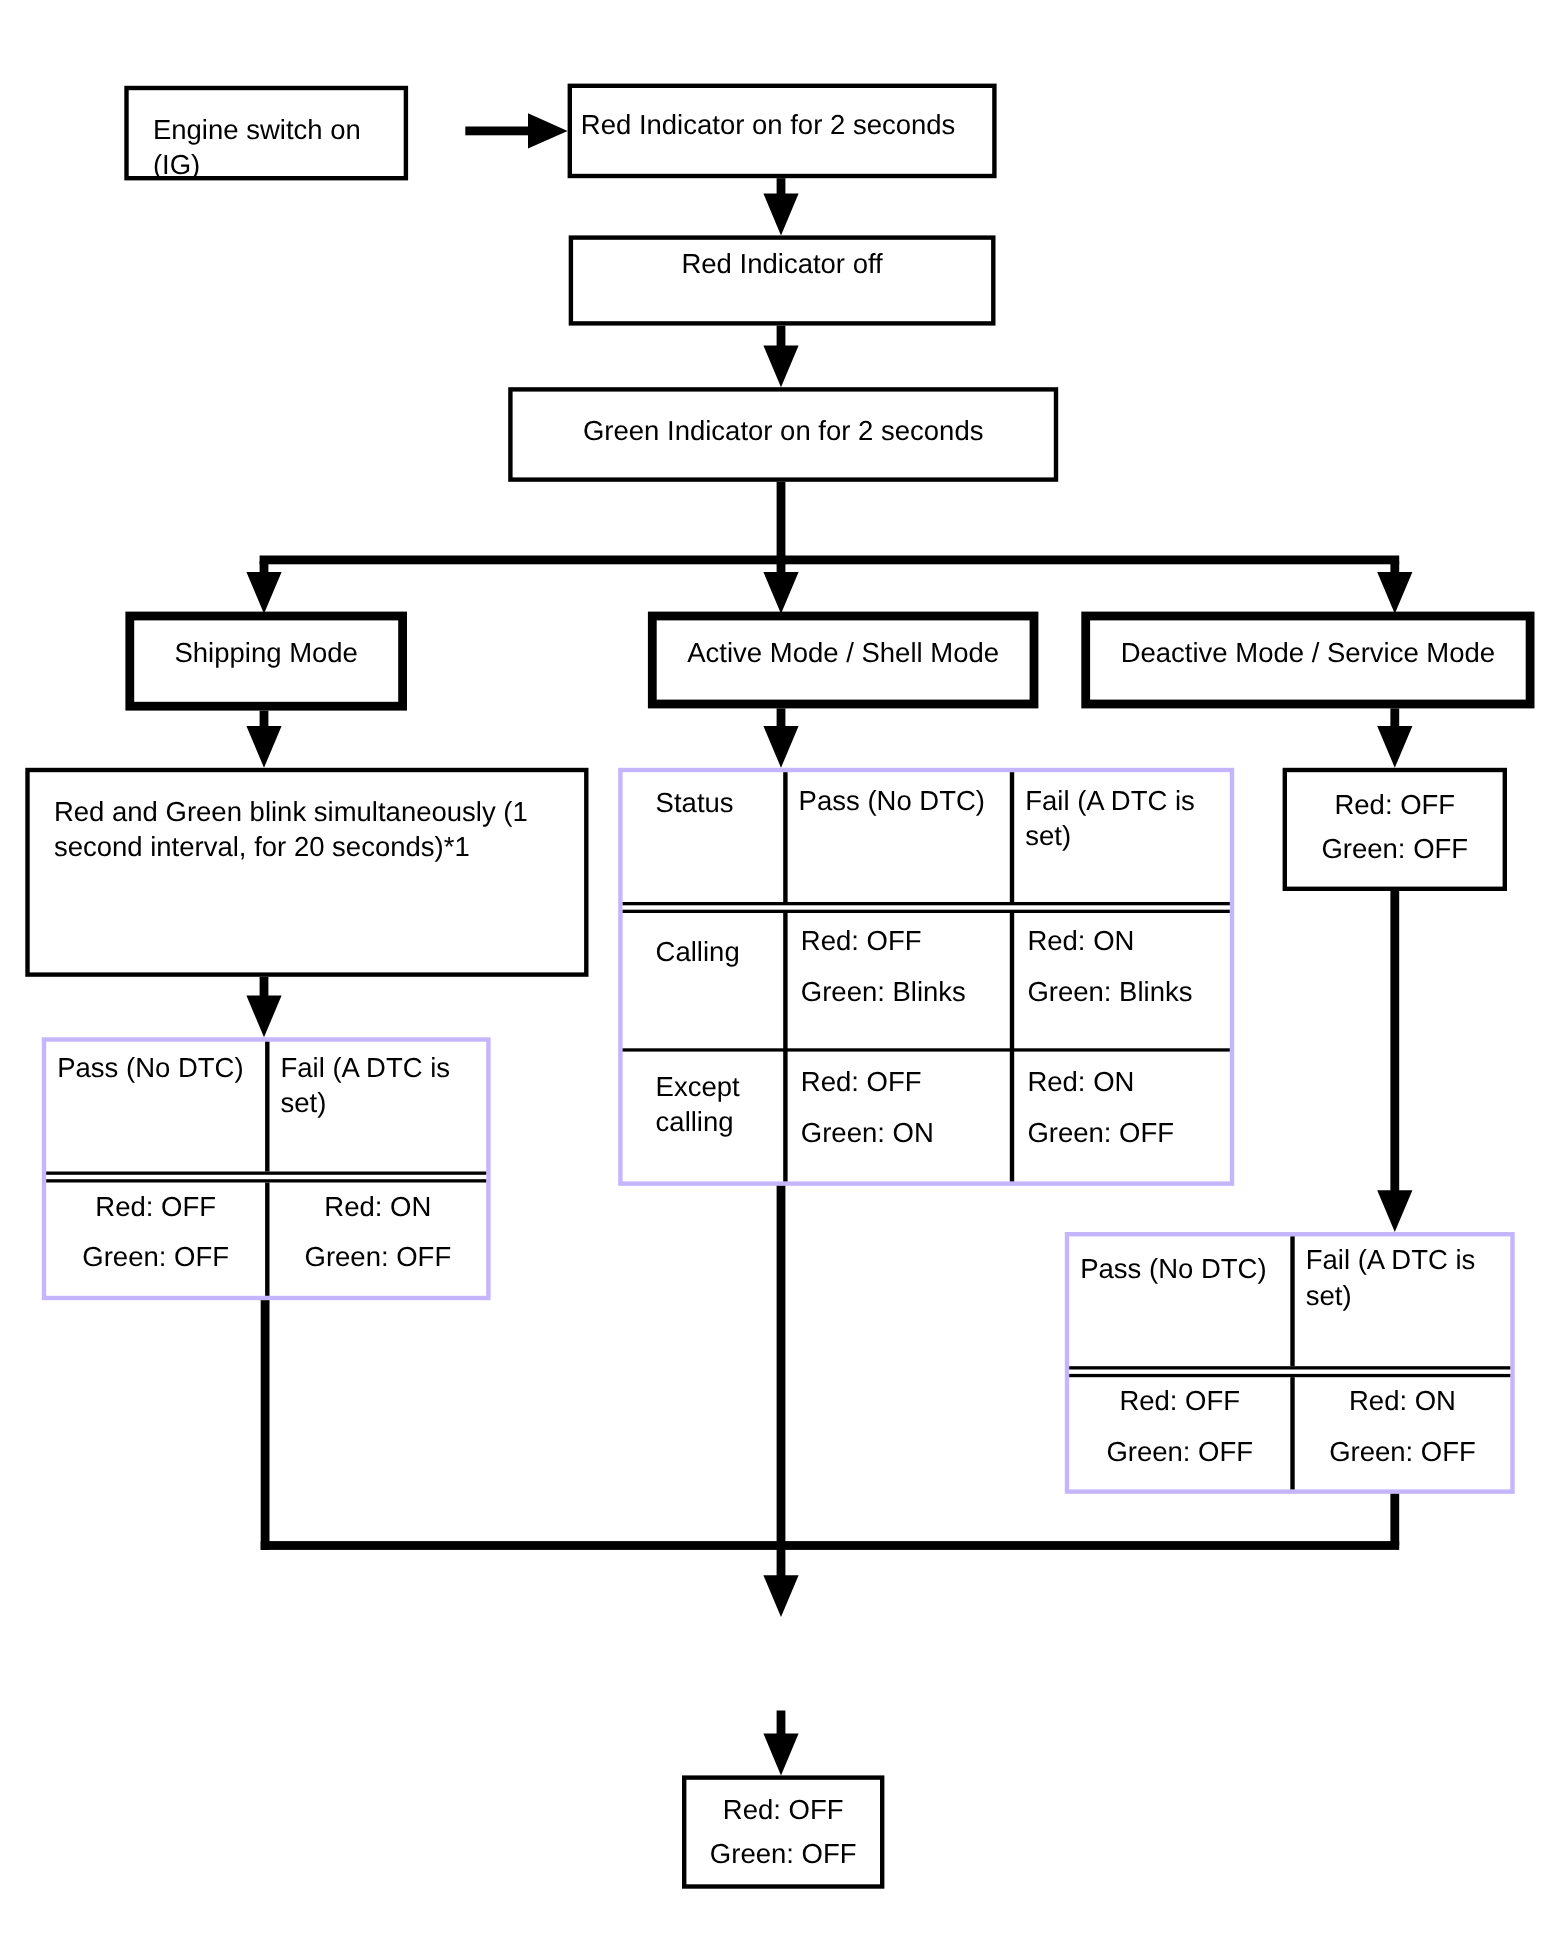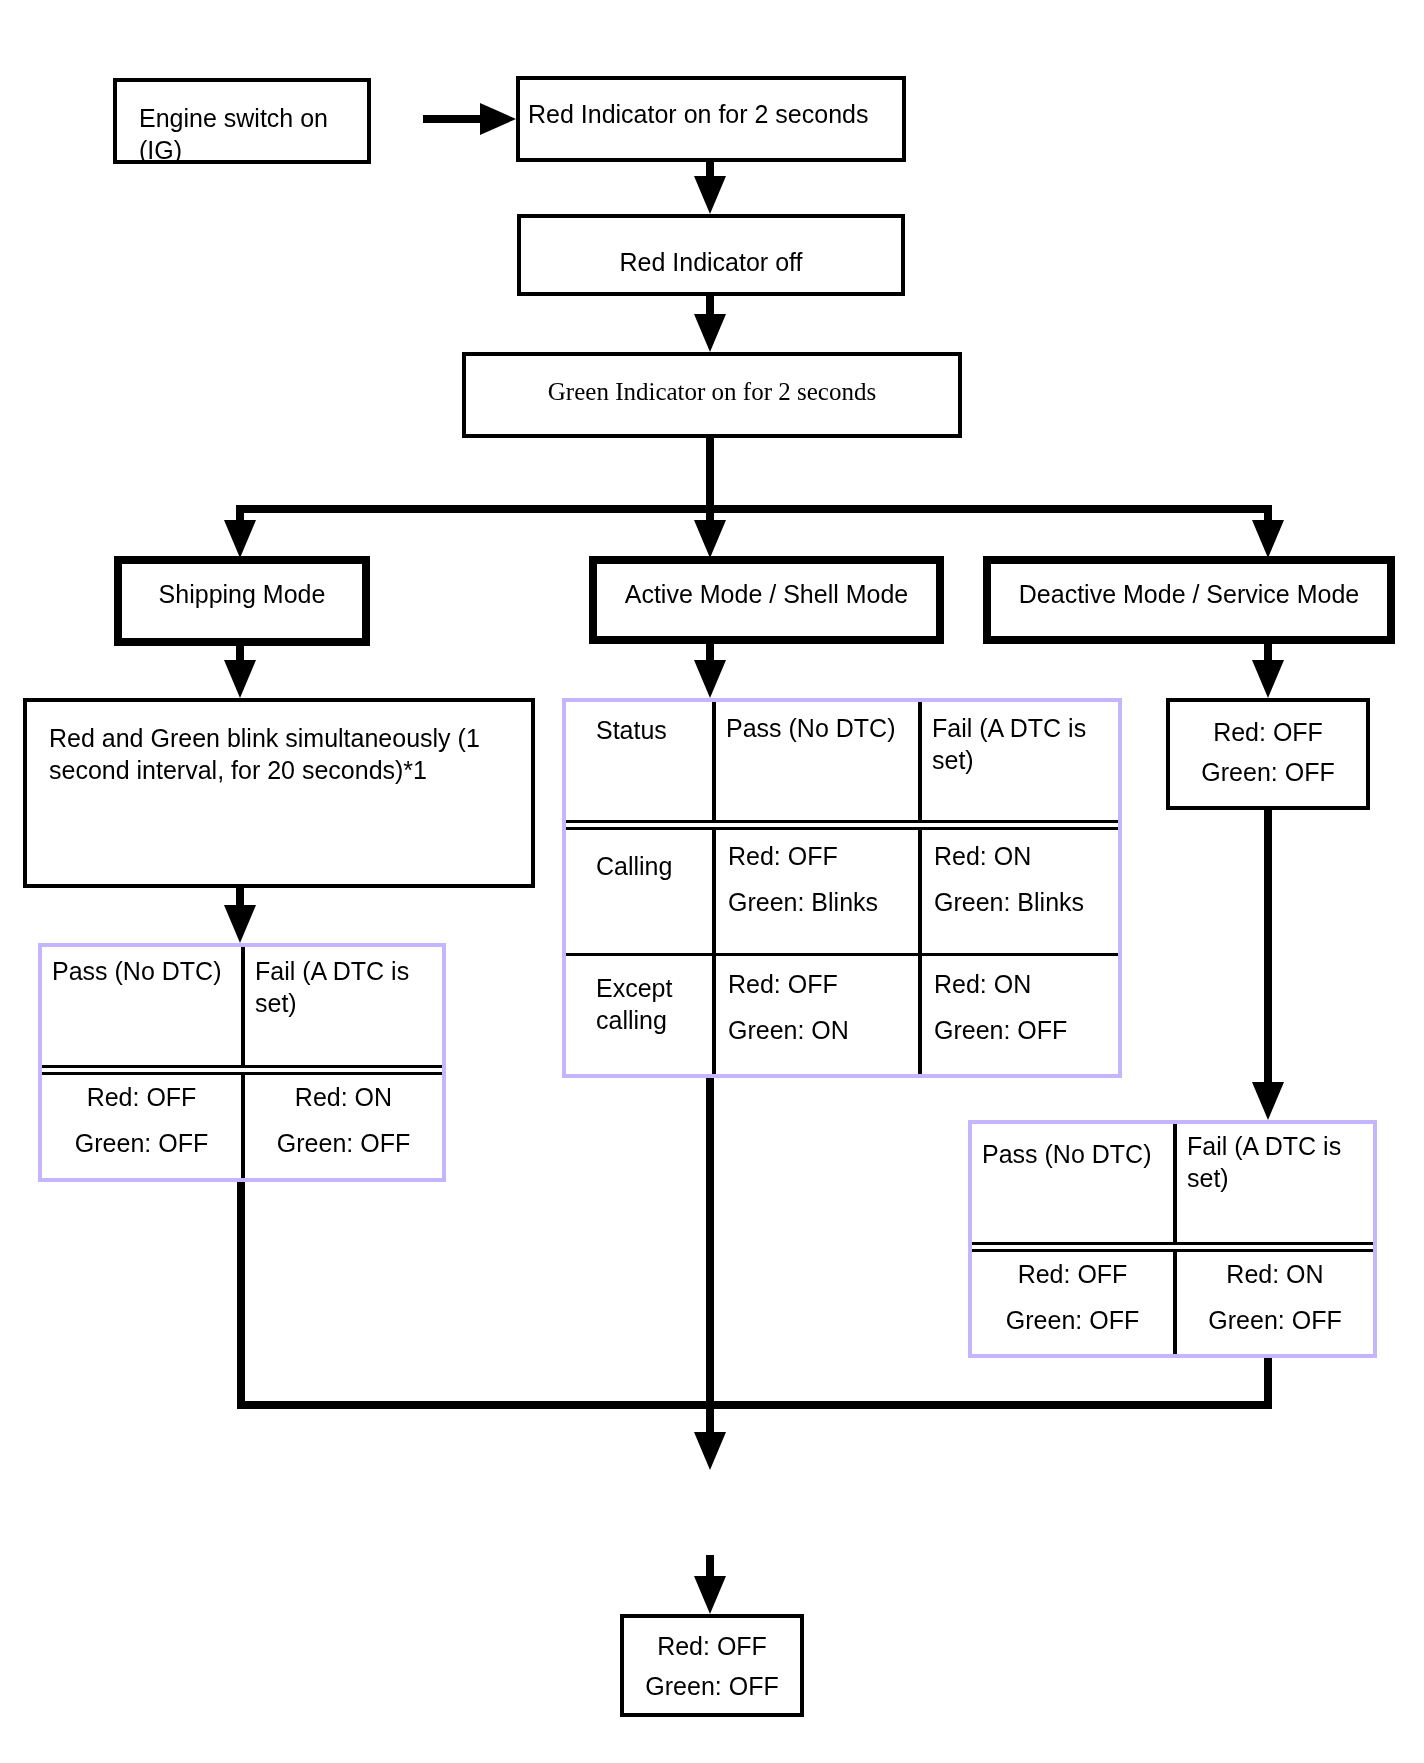--- a/index.html
+++ b/index.html
@@ -57,24 +57,24 @@
 
   <div class="box" style="left:113px;top:78px;width:258px;height:86px;">
     <div class="tleft" style="padding:20px 0 0 22px;">Engine switch on (IG)</div>
   </div>
 
   <div class="box" style="left:516px;top:76px;width:390px;height:86px;">
     <div class="tleft" style="padding:18px 0 0 8px;">Red Indicator on for 2 seconds</div>
   </div>
 
   <div class="box" style="left:517px;top:214px;width:388px;height:82px;">
-    <div class="tcenter" style="padding-top:28px;">Red Indicator off</div>
-  </div>
-
-  <div class="box" style="left:462px;top:352px;width:500px;height:86px;font-family:Liberation Serif, serif;">
+    <div class="tcenter" style="padding-top:6px;">Red Indicator off</div>
+  </div>
+
+  <div class="box" style="left:462px;top:352px;width:500px;height:86px;">
     <div class="tcenter" style="padding-top:20px;">Green Indicator on for 2 seconds</div>
   </div>
 
   <div class="box thick" style="left:114px;top:556px;width:256px;height:90px;">
     <div class="tcenter" style="padding-top:14px;">Shipping Mode</div>
   </div>
 
   <div class="box thick" style="left:589px;top:556px;width:355px;height:88px;">
     <div class="tcenter" style="padding-top:14px;">Active Mode / Shell Mode</div>
   </div>

